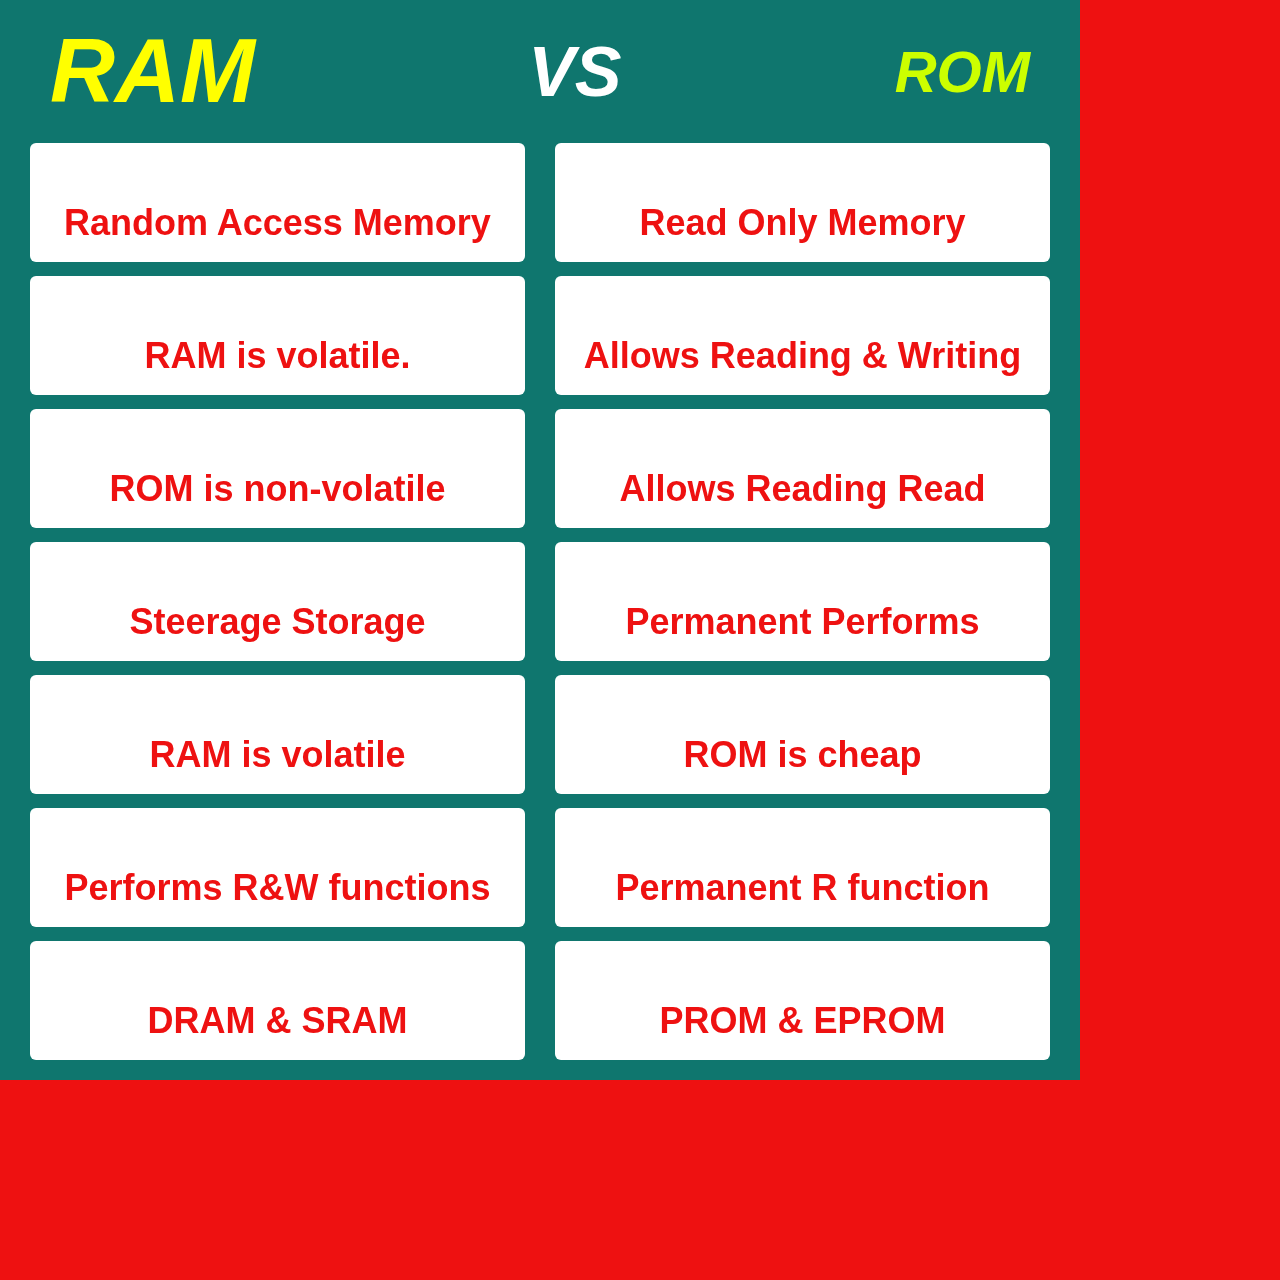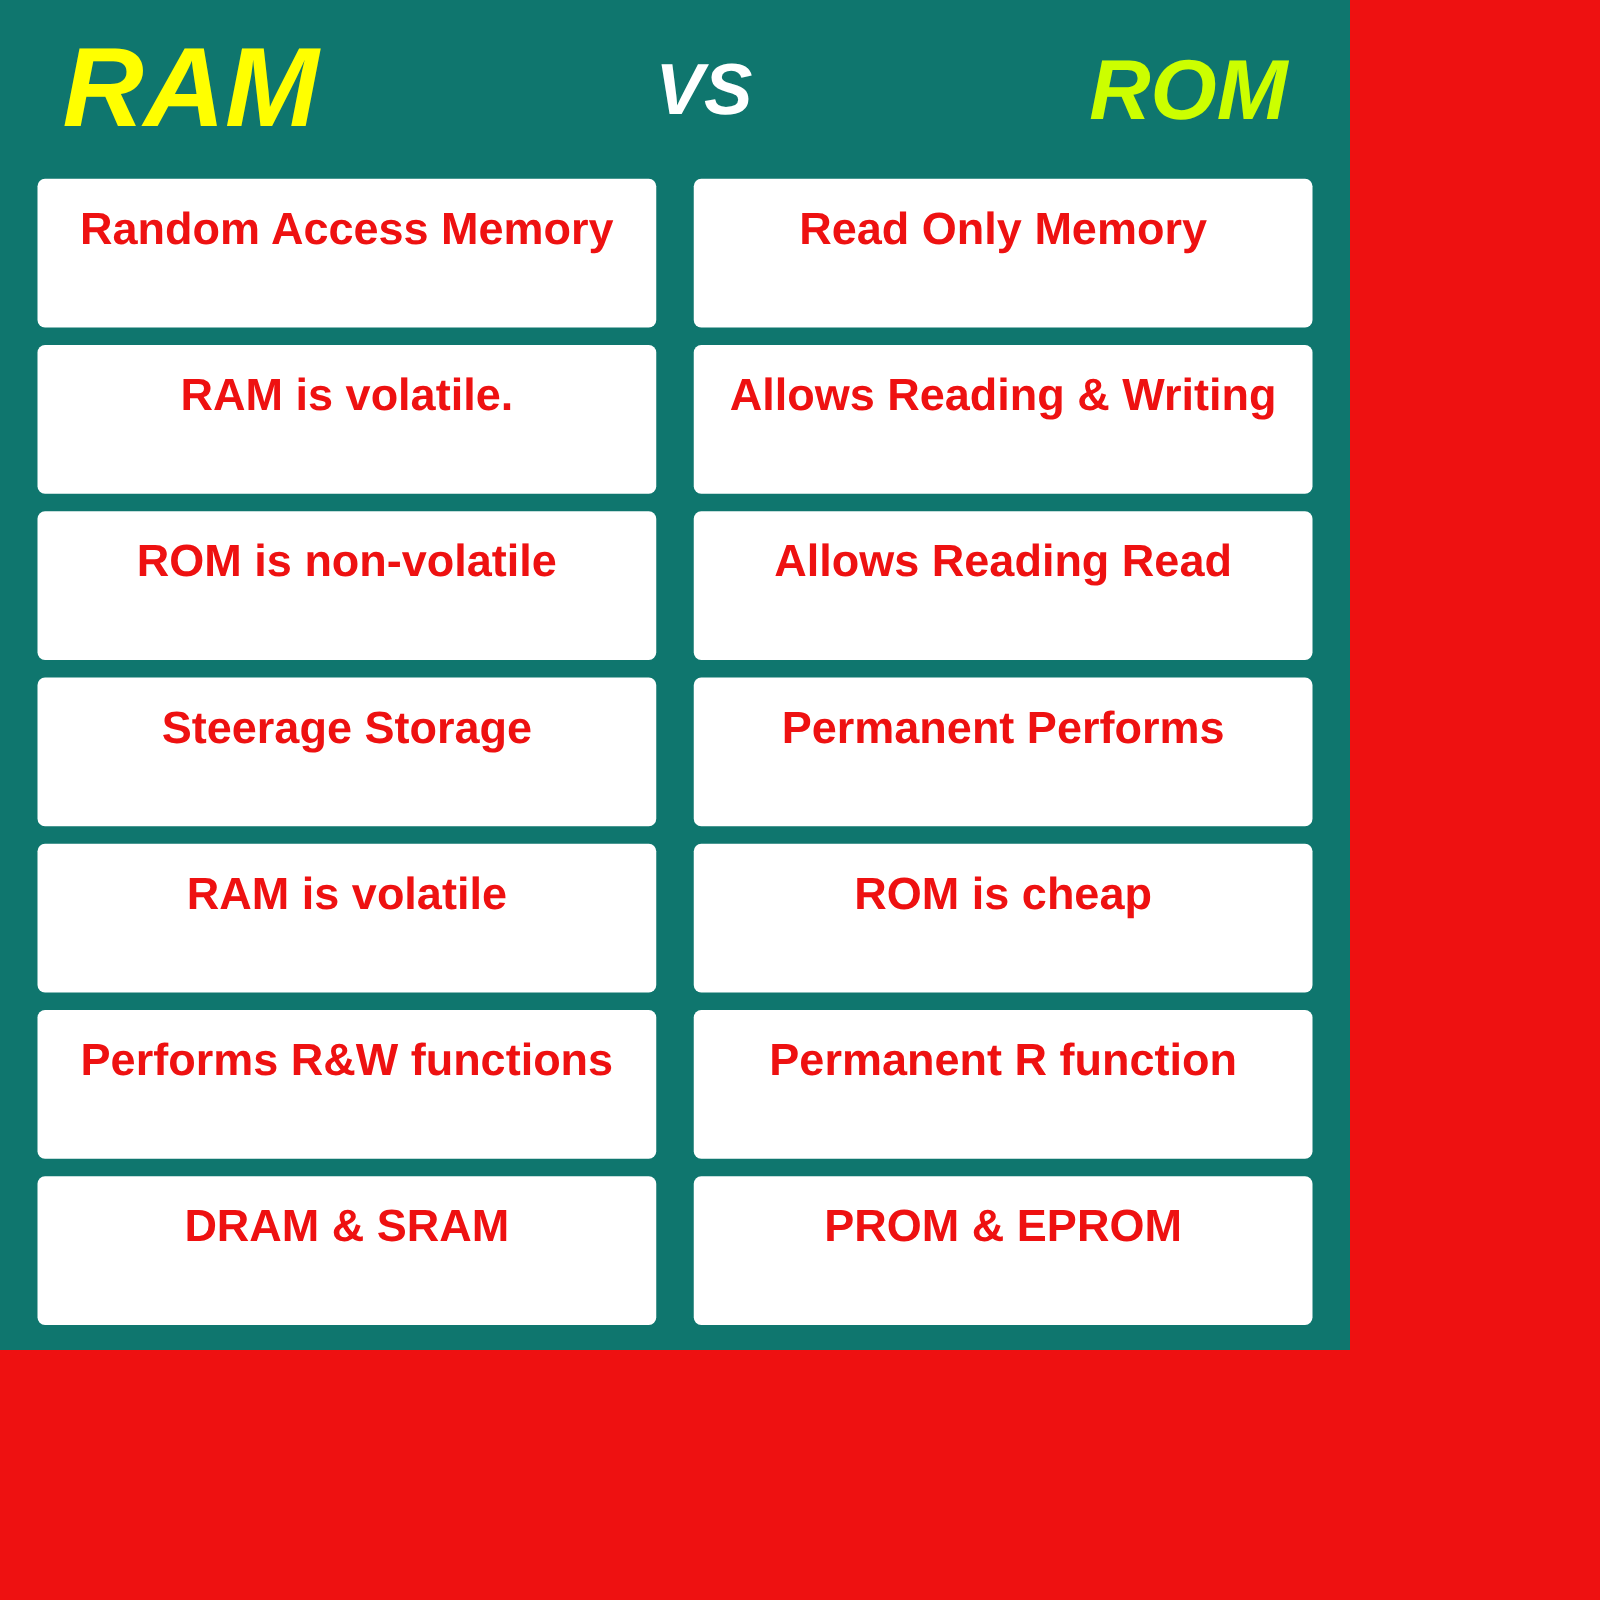--- a/index.html
+++ b/index.html
@@ -34,46 +34,46 @@
     }
 
     .header-ram {
       font-size: 90px;
       font-weight: 900;
       color: #FFFF00;
       font-style: italic;
     }
 
     .header-vs {
-      font-size: 58px;
+      font-size: 70px;
       font-weight: 900;
       color: #FFFFFF;
       font-style: italic;
     }
 
     .header-rom {
-      font-size: 68px;
+      font-size: 58px;
       font-weight: 900;
       color: #CCFF00;
       font-style: italic;
     }
 
     .content {
       display: grid;
       grid-template-columns: 1fr 1fr;
       gap: 14px 30px;
       padding: 0 10px;
       flex: 1;
     }
 
     .card {
       background-color: #FFFFFF;
       border-radius: 6px;
       display: flex;
-      align-items: flex-start;
+      align-items: flex-end;
       justify-content: center;
       padding: 18px 20px;
       min-height: 108px;
     }
 
     .card-text {
       font-size: 36px;
       font-weight: 900;
       color: #EE1111;
       text-align: center;

